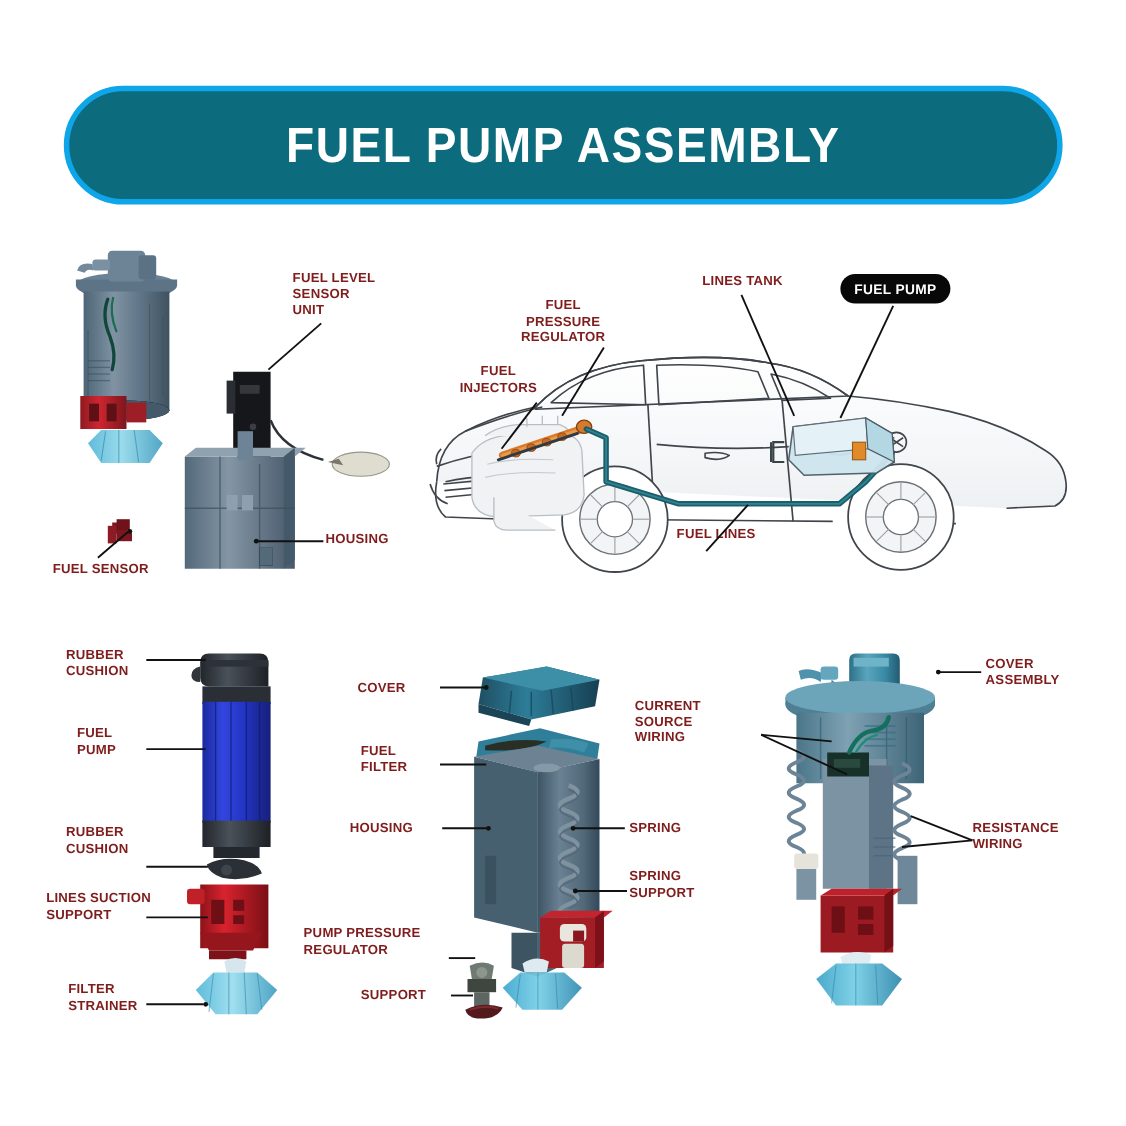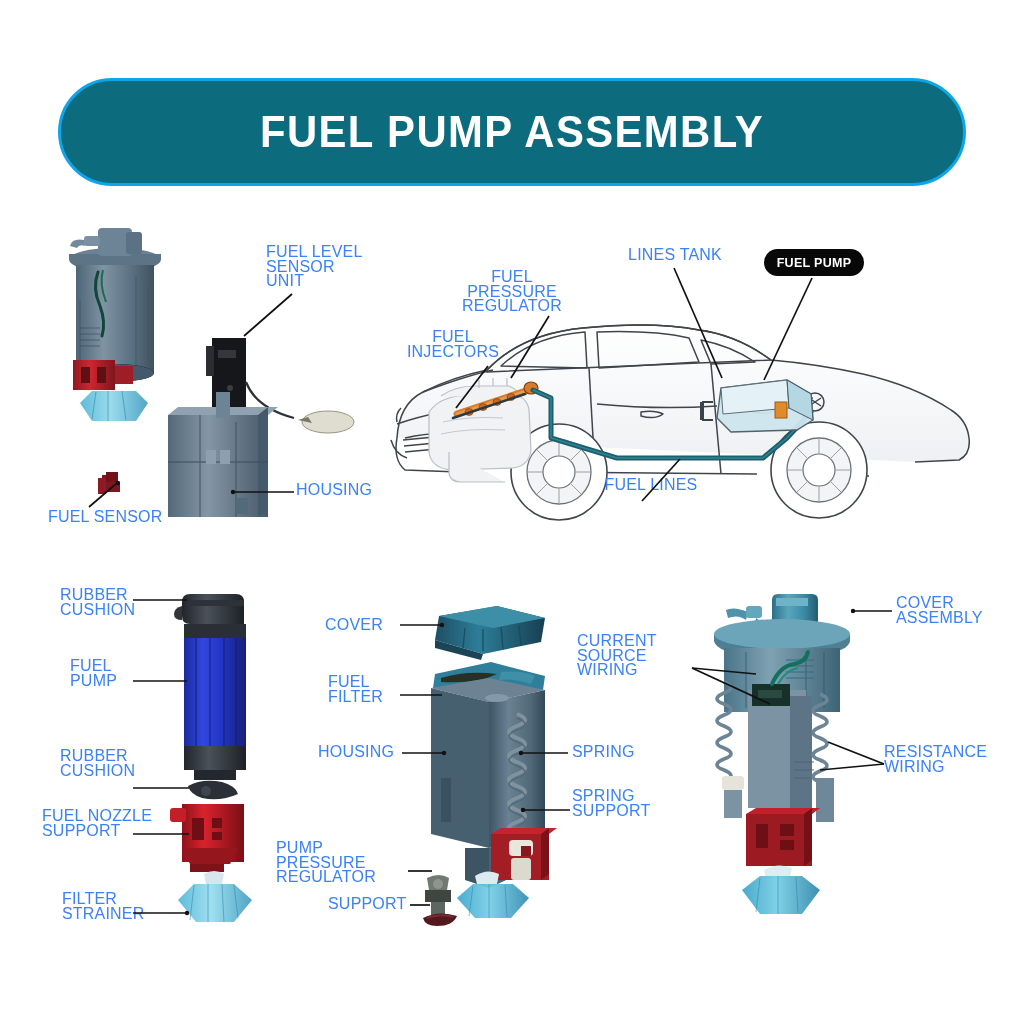--- a/index.html
+++ b/index.html
@@ -1,28 +1,28 @@
 <!DOCTYPE html>
 <html><head>
 <meta charset="utf-8">
 <style>
   html,body{margin:0;padding:0;background:#ffffff;}
   body{width:1024px;height:1024px;position:relative;overflow:hidden;
        font-family:"Liberation Sans","DejaVu Sans",sans-serif;}
 
   
   #banner{position:absolute;left:58px;top:78px;width:908px;height:108px;
-          background:#0d6b7e;border:3px solid #0ea5e9;border-radius:54px;
+          background:#0d6b7e;border:5px solid #0ea5e9;border-radius:54px;
           box-sizing:border-box;display:flex;align-items:center;justify-content:center;}
   #banner-title{color:#ffffff;font-size:45px;font-weight:bold;letter-spacing:1.5px;
           font-family:"Liberation Sans","DejaVu Sans",sans-serif;
           transform:scaleX(.93);white-space:nowrap;}
 
   
-  .lbl{position:absolute;font-size:16px;font-weight:normal;color:#3b82f6;
+  .lbl{position:absolute;font-size:12px;font-weight:bold;color:#7f1d1d;
        line-height:14.5px;letter-spacing:.2px;white-space:pre-line;}
   .lbl.r{}
   .lbl.c{text-align:center;}
   .lbl.l{text-align:left;}
 
   
   #fuel-pump-badge{position:absolute;left:764px;top:249px;width:100px;height:27px;
       background:#080808;border-radius:14px;display:flex;align-items:center;justify-content:center;}
   #fuel-pump-badge span{color:#fff;font-size:12.5px;font-weight:bold;letter-spacing:.3px;}
 
@@ -388,21 +388,21 @@
 <svg class="stage" style="left:131px;top:676px;" width="60" height="10">
   <line x1="2" y1="5" x2="56" y2="5" stroke="#111" stroke-width="1.7"></line>
 </svg>
 
 <div class="lbl r" style="left:60px;top:749px;width:120px;">RUBBER
 CUSHION</div>
 <svg class="stage" style="left:131px;top:783px;" width="62" height="10">
   <line x1="2" y1="5" x2="58" y2="5" stroke="#111" stroke-width="1.7"></line>
 </svg>
 
-<div class="lbl r" style="left:42px;top:809px;width:138px;">FUEL NOZZLE
+<div class="lbl r" style="left:42px;top:809px;width:138px;">LINES SUCTION
 SUPPORT</div>
 <svg class="stage" style="left:131px;top:829px;" width="62" height="10">
   <line x1="2" y1="5" x2="58" y2="5" stroke="#111" stroke-width="1.7"></line>
 </svg>
 
 <div class="lbl r" style="left:62px;top:892px;width:118px;">FILTER
 STRAINER</div>
 <svg class="stage" style="left:131px;top:908px;" width="62" height="10">
   <line x1="2" y1="5" x2="54" y2="5" stroke="#111" stroke-width="1.7"></line>
   <circle cx="56" cy="5" r="2.2" fill="#111"></circle>

